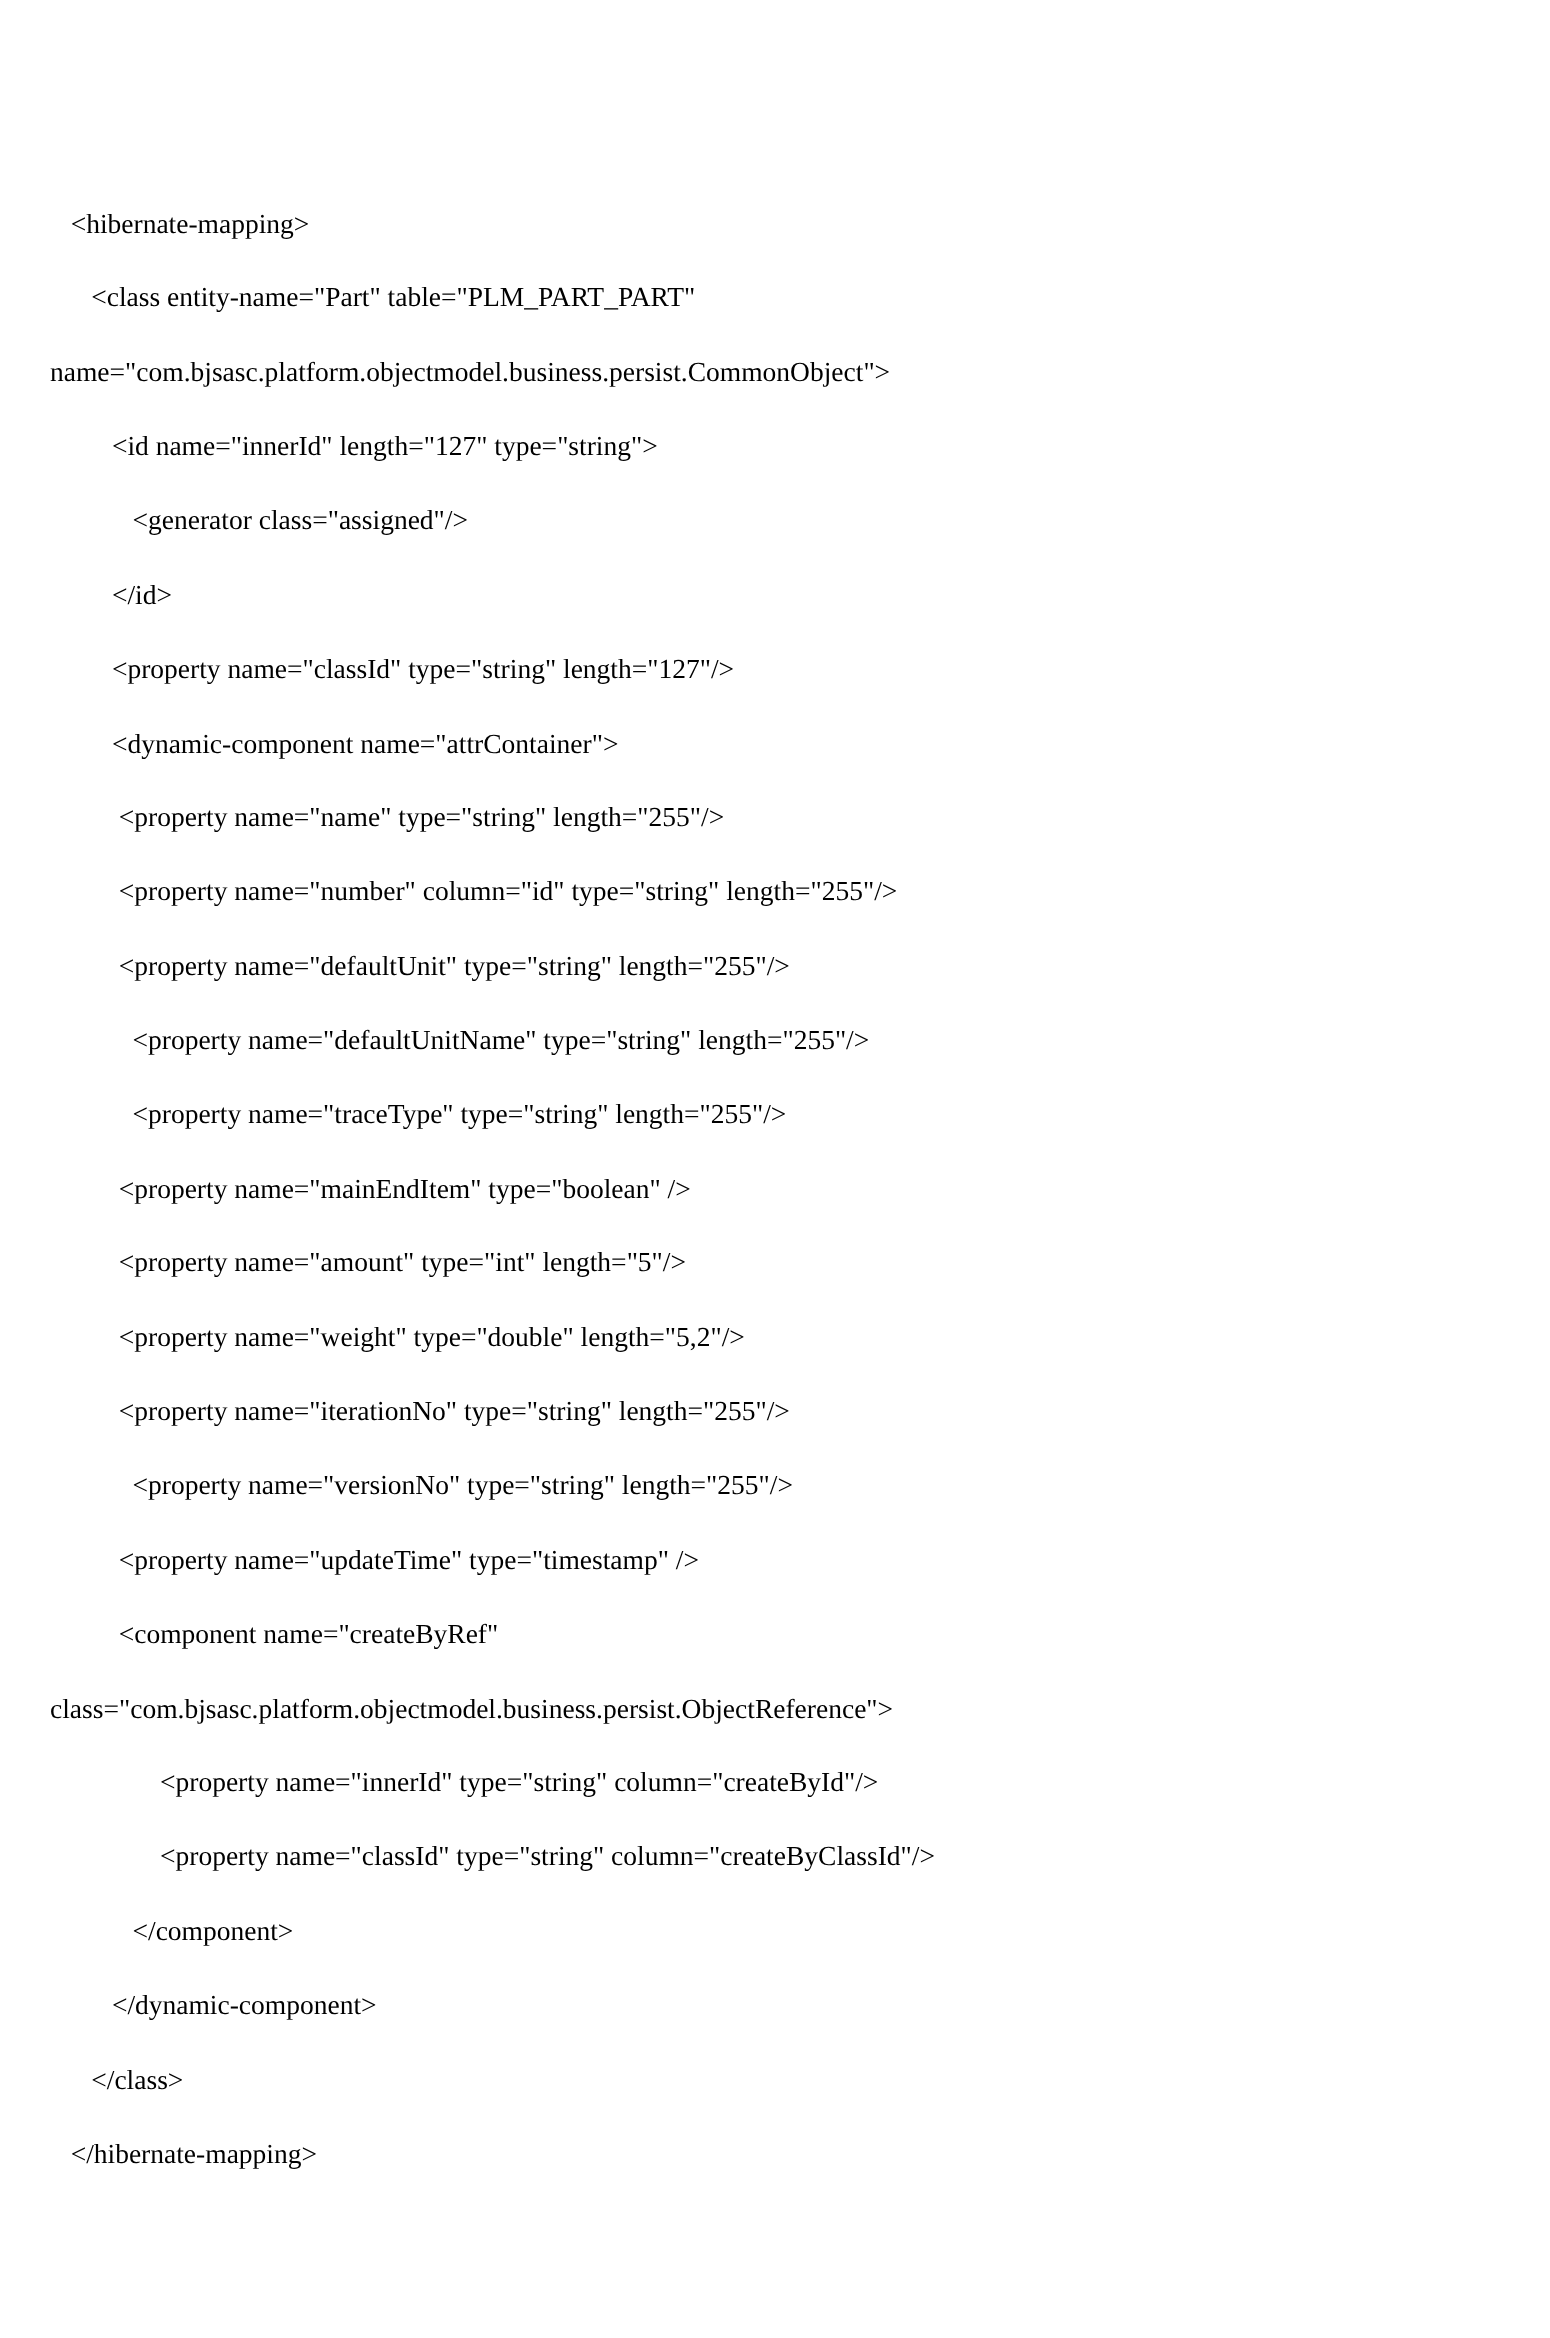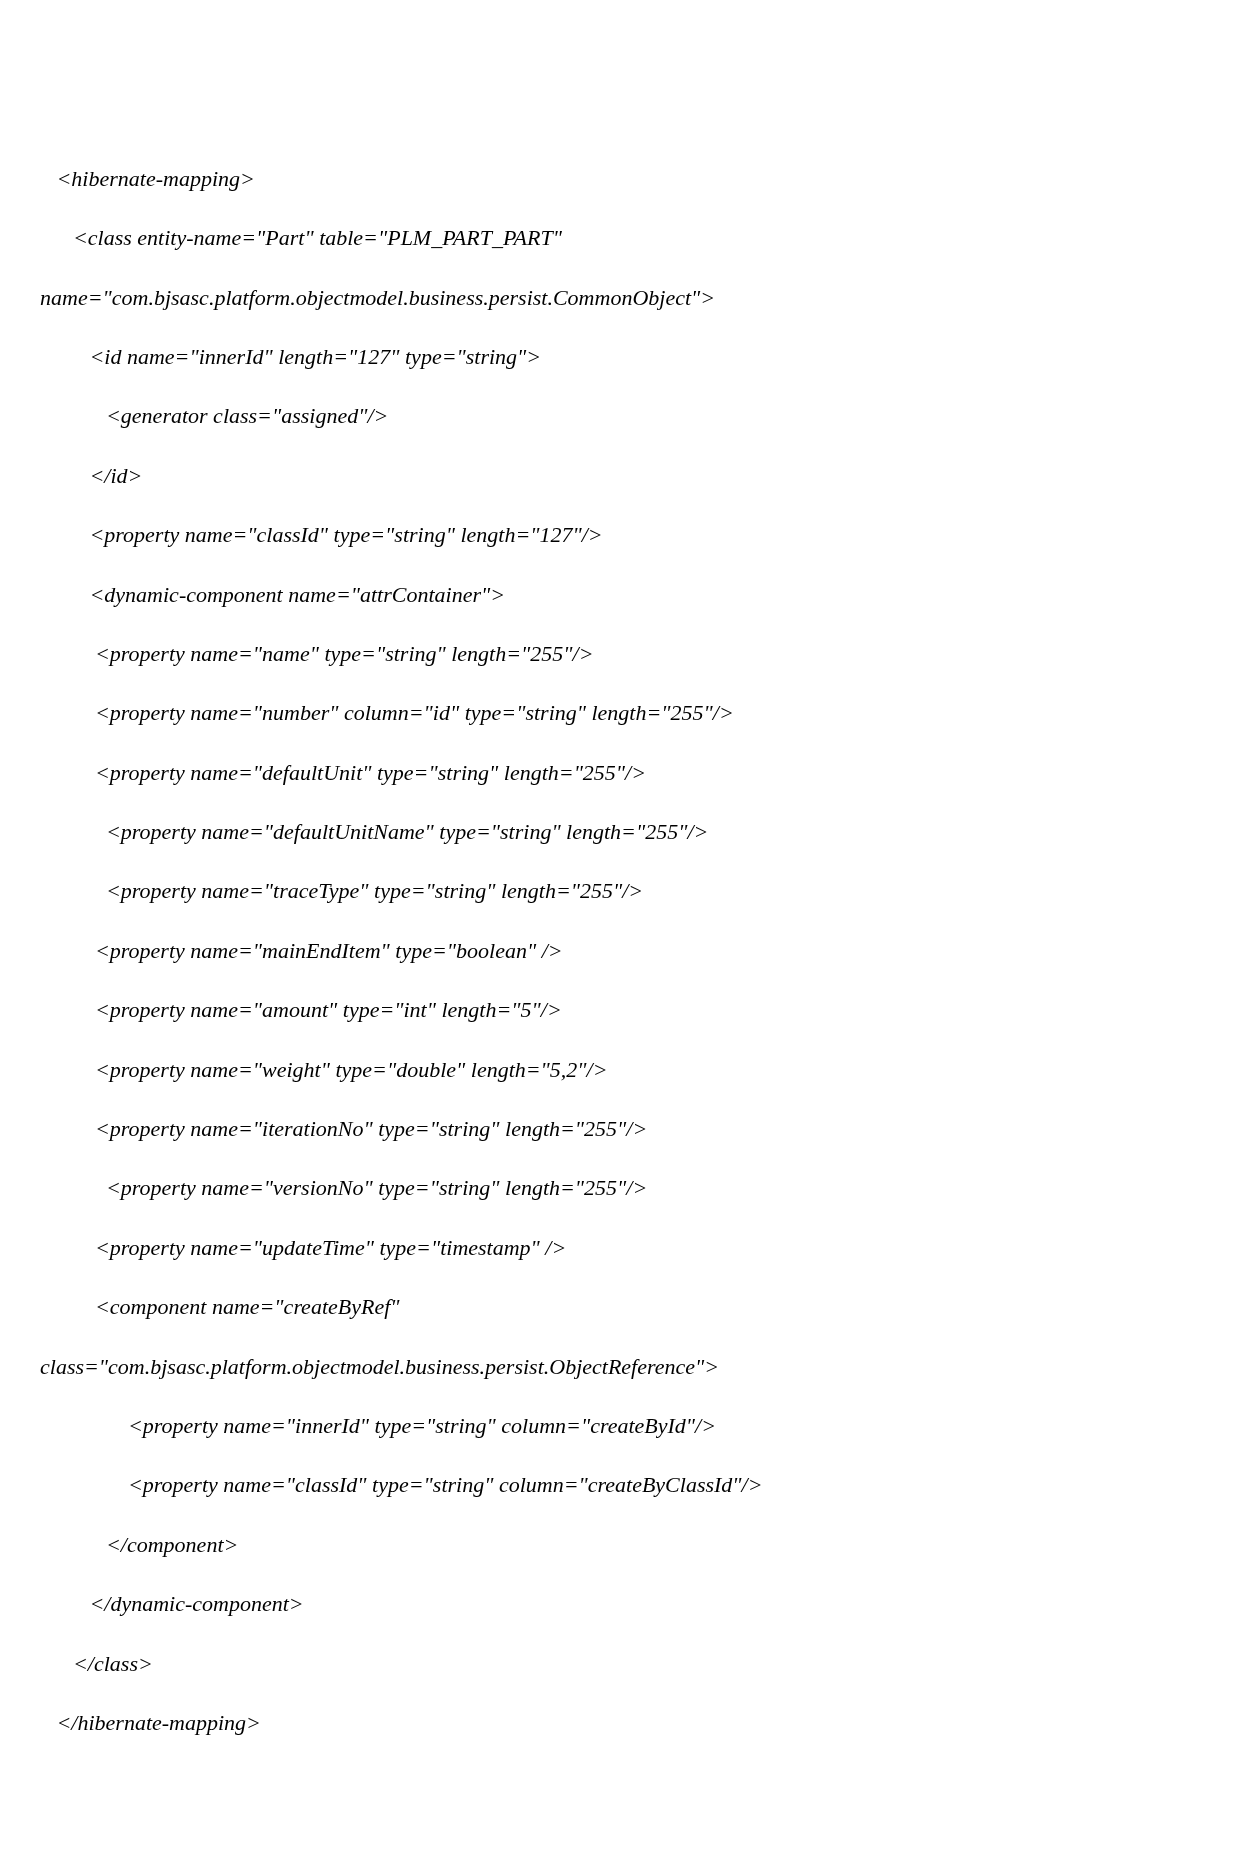--- a/index.html
+++ b/index.html
@@ -7,20 +7,19 @@
       font-size: 22px;
       line-height: 2.7;
       color: #000;
       background: #fff;
       padding: 30px 40px;
       margin: 0;
       white-space: pre;
     }
     .code-line {
       display: block;
-      font-style: italic;
     }
   </style>
 </head>
 <body>
 
 <div id="code-container"><span class="code-line">   &lt;hibernate-mapping&gt;</span><span class="code-line">      &lt;class entity-name="Part" table="PLM_PART_PART"</span><span class="code-line">name="com.bjsasc.platform.objectmodel.business.persist.CommonObject"&gt;</span><span class="code-line">         &lt;id name="innerId" length="127" type="string"&gt;</span><span class="code-line">            &lt;generator class="assigned"/&gt;</span><span class="code-line">         &lt;/id&gt;</span><span class="code-line">         &lt;property name="classId" type="string" length="127"/&gt;</span><span class="code-line">         &lt;dynamic-component name="attrContainer"&gt;</span><span class="code-line">          &lt;property name="name" type="string" length="255"/&gt;</span><span class="code-line">          &lt;property name="number" column="id" type="string" length="255"/&gt;</span><span class="code-line">          &lt;property name="defaultUnit" type="string" length="255"/&gt;</span><span class="code-line">            &lt;property name="defaultUnitName" type="string" length="255"/&gt;</span><span class="code-line">            &lt;property name="traceType" type="string" length="255"/&gt;</span><span class="code-line">          &lt;property name="mainEndItem" type="boolean" /&gt;</span><span class="code-line">          &lt;property name="amount" type="int" length="5"/&gt;</span><span class="code-line">          &lt;property name="weight" type="double" length="5,2"/&gt;</span><span class="code-line">          &lt;property name="iterationNo" type="string" length="255"/&gt;</span><span class="code-line">            &lt;property name="versionNo" type="string" length="255"/&gt;</span><span class="code-line">          &lt;property name="updateTime" type="timestamp" /&gt;</span><span class="code-line">          &lt;component name="createByRef"</span><span class="code-line">class="com.bjsasc.platform.objectmodel.business.persist.ObjectReference"&gt;</span><span class="code-line">                &lt;property name="innerId" type="string" column="createById"/&gt;</span><span class="code-line">                &lt;property name="classId" type="string" column="createByClassId"/&gt;</span><span class="code-line">            &lt;/component&gt;</span><span class="code-line">         &lt;/dynamic-component&gt;</span><span class="code-line">      &lt;/class&gt;</span><span class="code-line">   &lt;/hibernate-mapping&gt;</span></div>
 
 
 </body></html>

